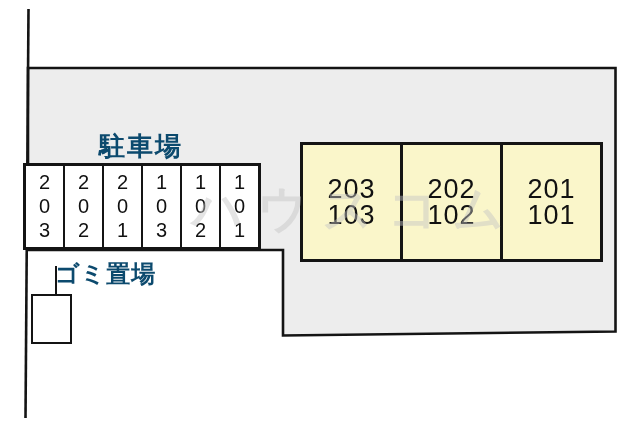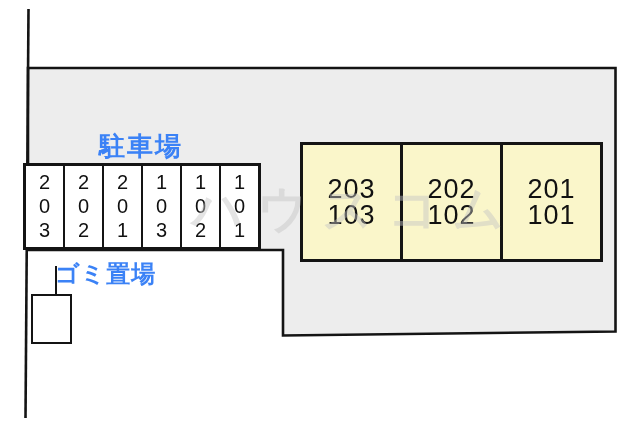--- a/index.html
+++ b/index.html
@@ -8,21 +8,21 @@
     position: relative;
     width: 640px;
     height: 426px;
     background: #ffffff;
     overflow: hidden;
     font-family: "Liberation Sans", "DejaVu Sans", sans-serif;
     color: #111;
   }
   .plan-svg { position: absolute; left: 0; top: 0; }
 
-  .label { position: absolute; color: #3b82f6; white-space: nowrap; }
+  .label { position: absolute; color: #0c4a6e; white-space: nowrap; }
   .parking-label {
     left: 99px; top: 129px;
     font-size: 26px; font-weight: 600; letter-spacing: 2px;
   }
   .garbage-label {
     left: 31px; top: 258px;
     font-size: 24px; font-weight: 600; letter-spacing: 1px; margin-left: 24px;
   }
 
   .parking-row {

